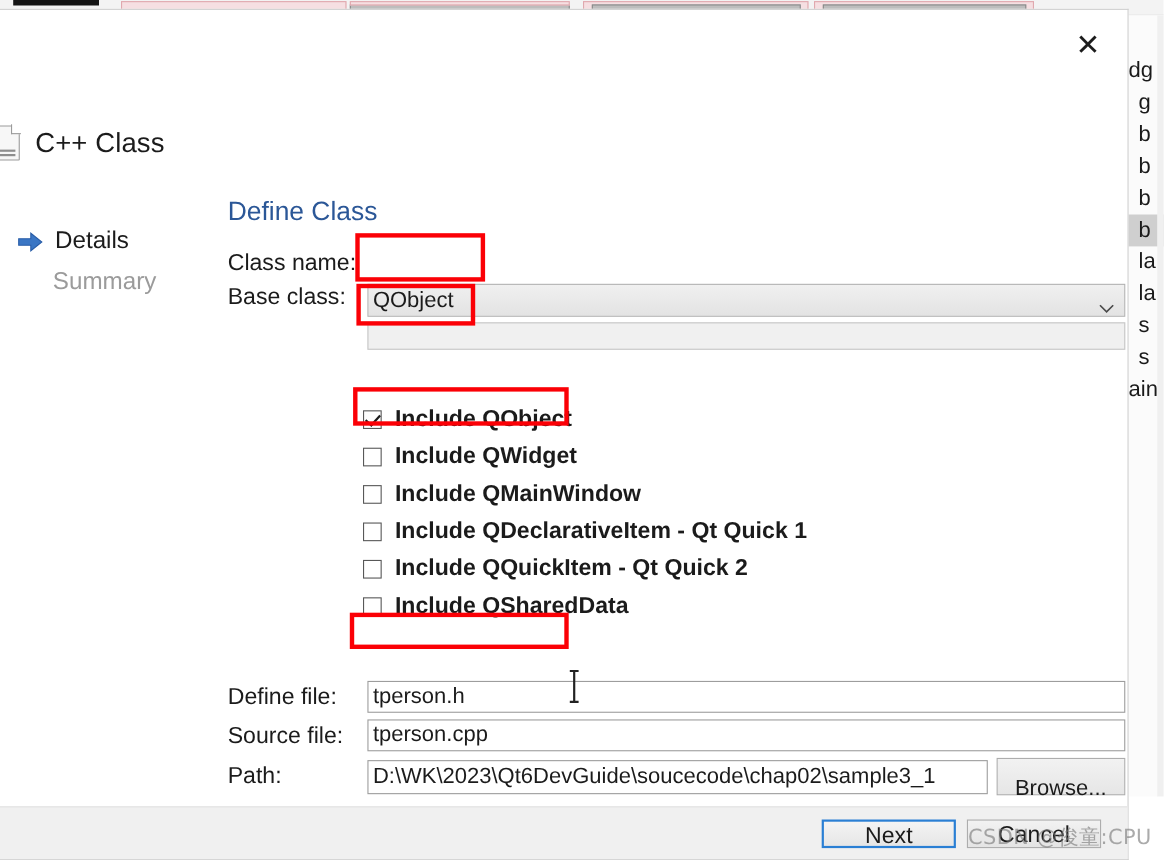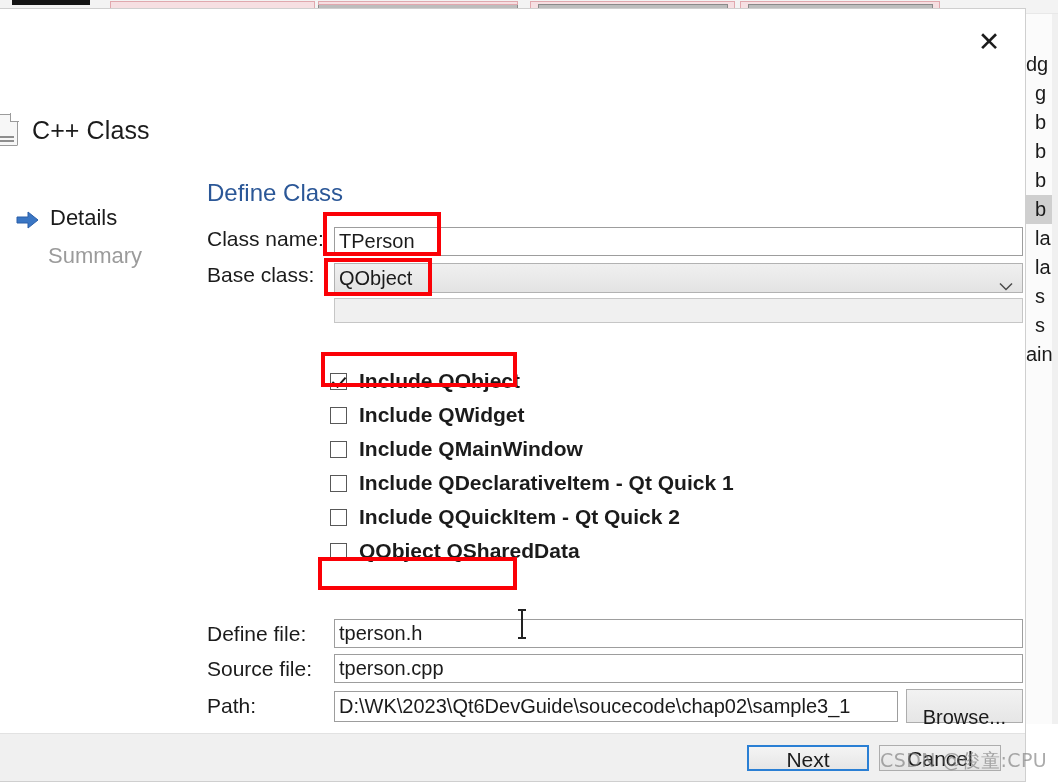--- a/index.html
+++ b/index.html
@@ -331,23 +331,20 @@
       <div class="nav-item upcoming">
         <span>Summary</span>
       </div>
     </div>
 
     <div id="pane">
       <div id="pane-title">Define Class</div>
 
       <div class="frow">
         <div class="flabel">Class name:</div>
-        <div class="fctl">
-          <input class="tbox" type="text" value="TPerson" style="">
-        </div>
       </div>
 
       <div class="frow">
         <div class="flabel">Base class:</div>
         <div class="fctl">
           <div class="combo">
             <span>QObject</span>
             <span class="chev">
               <svg width="14" height="9" viewBox="0 0 14 9">
                 <path d="M1 1 L7 7 L13 1" fill="none" stroke="#4a4a4a" stroke-width="1.5"></path>
@@ -375,21 +372,21 @@
       <div class="crow">
         <span class="cbox"></span>
         <span>Include QDeclarativeItem - Qt Quick 1</span>
       </div>
       <div class="crow">
         <span class="cbox"></span>
         <span>Include QQuickItem - Qt Quick 2</span>
       </div>
       <div class="crow">
         <span class="cbox"></span>
-        <span>QObject QSharedData</span>
+        <span>Include QSharedData</span>
       </div>
     </div>
 
     <div id="files">
       <div class="filerow">
         <div class="flabel">Define file:</div>
         <input class="tbox" type="text" style="flex: 1 1 auto;" value="tperson.h">
       </div>
       <div class="filerow">
         <div class="flabel">Source file:</div>

